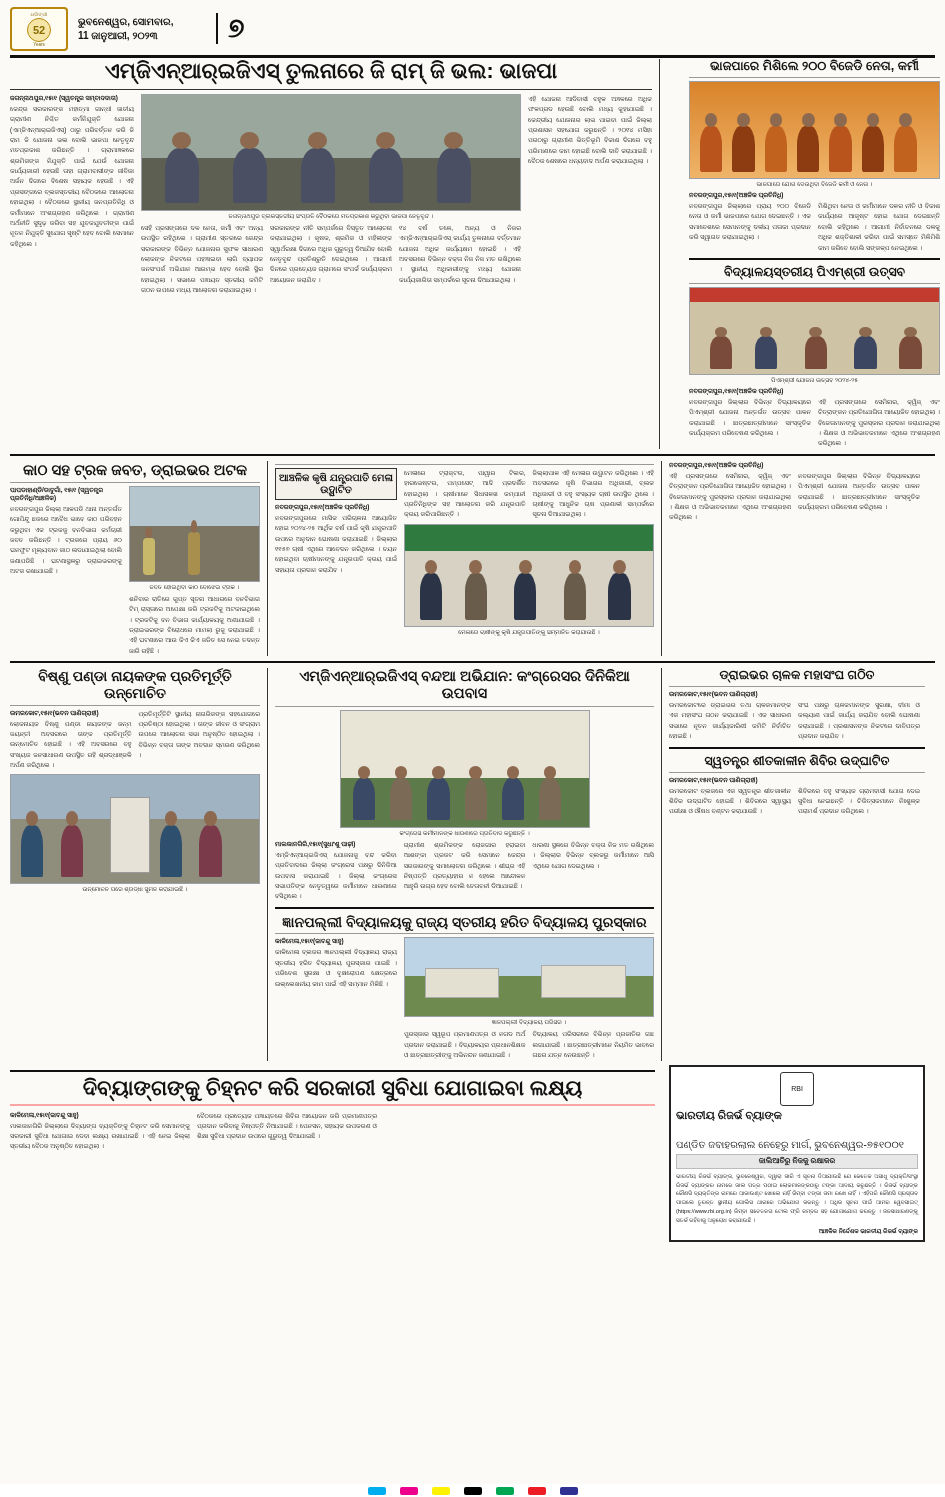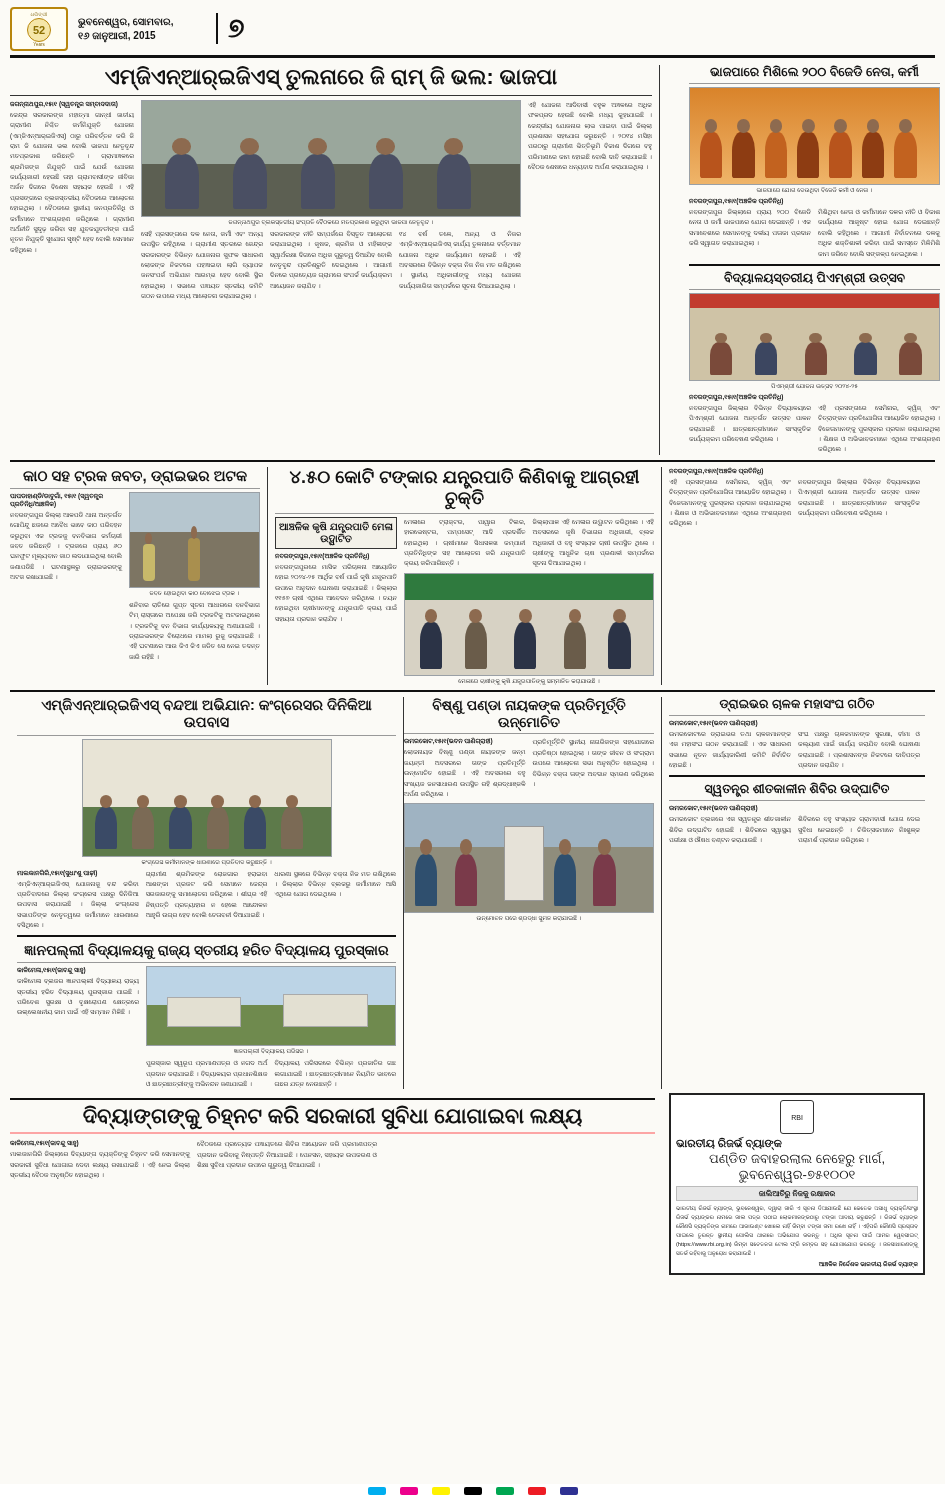--- a/index.html
+++ b/index.html
@@ -126,21 +126,21 @@
     border: 2px solid #222;
     padding: 5px;
     background:#fff;
   }
   .ad-emblem {
     width: 34px; height: 34px; border:1px solid #333; border-radius:3px;
     margin: 0 auto 3px auto; display:flex; align-items:center; justify-content:center;
     font-size: 7px; text-align:center; line-height:1.1;
   }
   .ad-head { text-align:left; font-weight:700; font-size:11px; }
-  .ad-sub { text-align:center; font-size:13px; margin-top:1px; }
+  .ad-sub { font-size:10px; margin-top:17px; }
   .ad-strip { background:#e8e8e8; border:1px solid #bbb; text-align:center; font-size:7.5px; font-weight:700; margin:3px 0; padding:1.5px 0;}
   .ad-body { font-size:5.6px; line-height:1.6; text-align:justify; }
   .ad-foot { text-align:right; font-size:6px; font-weight:700; margin-top:3px; }
 
   
   .colorbar {
     position:absolute; left:0; bottom:0; width:945px; height:13px;
     display:flex; align-items:center; justify-content:center; gap:14px;
     background:#fff;
   }
@@ -158,26 +158,26 @@
 <div class="page">
 
   <div class="masthead">
     <div class="logo-badge">
       <div class="top">ଧରିତ୍ରୀ</div>
       <div class="circle">52</div>
       <div class="yrs">Years</div>
     </div>
     <div class="edition">
       <div>ଭୁବନେଶ୍ୱର, ସୋମବାର,</div>
-      <div>୧୬ ଜାନୁଆରୀ, 2015</div>
+      <div>11 ଜାନୁଆରୀ, ୨୦୨୩</div>
     </div>
     <div class="page-no">୭</div>
   </div>
 
-  <div class="flex" style="margin-top:7px;gap:22px;">
+  <div class="flex" style="margin-top:1px;gap:22px;">
 
     <div style="width:652px; padding-right:7px; border-right:1px solid #333;">
       <div class="headline" style="font-size:21.5px;">ଏମ୍‌ଜିଏନ୍‌ଆର୍‌ଇଜିଏସ୍ ତୁଲନାରେ ଜି ରାମ୍ ଜି ଭଲ: ଭାଜପା</div>
       <div class="rule"></div>
 
       <div class="flex colgap" style="margin-top:2px;">
 
         <div style="width:124px;">
           <div class="dateline">ଜଗନ୍ନାଥପୁର,୧୫ା୧ (ସ୍ୱତନ୍ତ୍ର ସମ୍ବାଦଦାତା)</div>
           <div class="col-text">କେନ୍ଦ୍ର ସରକାରଙ୍କ ମହାତ୍ମା ଗାନ୍ଧୀ ଜାତୀୟ ଗ୍ରାମୀଣ ନିଶ୍ଚିତ କର୍ମନିଯୁକ୍ତି ଯୋଜନା (ଏମ୍‌ଜିଏନ୍‌ଆର୍‌ଇଜିଏସ୍) ଠାରୁ ପରିବର୍ତ୍ତନ କରି ଜି ରାମ ଜି ଯୋଜନା ଭଲ ବୋଲି ଭାଜପା ନେତୃବୃନ୍ଦ ମତପ୍ରକାଶ କରିଛନ୍ତି । ଗ୍ରାମାଞ୍ଚଳରେ ଶ୍ରମିକଙ୍କ ନିଯୁକ୍ତି ପାଇଁ ଯେଉଁ ଯୋଜନା କାର୍ଯ୍ୟକାରୀ ହେଉଛି ତାହା ଗ୍ରାମବାସୀଙ୍କ ଜୀବିକା ଅର୍ଜନ ଦିଗରେ ବିଶେଷ ସହାୟକ ହେଉଛି । ଏହି ପ୍ରସଙ୍ଗରେ ବ୍ଲକସ୍ତରୀୟ ବୈଠକରେ ଆଲୋଚନା ହୋଇଥିଲା । ବୈଠକରେ ସ୍ଥାନୀୟ ଜନପ୍ରତିନିଧି ଓ କର୍ମୀମାନେ ଅଂଶଗ୍ରହଣ କରିଥିଲେ । ଗ୍ରାମୀଣ ଅର୍ଥନୀତି ସୁଦୃଢ଼ କରିବା ସହ ଯୁବକଯୁବତୀଙ୍କ ପାଇଁ ନୂତନ ନିଯୁକ୍ତି ସୁଯୋଗ ସୃଷ୍ଟି ହେବ ବୋଲି ସେମାନେ କହିଥିଲେ ।</div>
@@ -265,21 +265,20 @@
             <div class="fig" style="left:10%; height:40%; background:#c8b96a; border-radius:4px;"></div>
             <div class="fig" style="left:45%; height:46%; background:#a98f4e; border-radius:4px;"></div>
           </div>
           <div class="caption">ଜବତ ହୋଇଥିବା କାଠ ବୋଝେଇ ଟ୍ରକ ।</div>
           <div class="col-text" style="margin-top:3px;">ଶନିବାର ରାତିରେ ଗୁପ୍ତ ସୂଚନା ଆଧାରରେ ବନବିଭାଗ ଟିମ୍ ରାସ୍ତାରେ ଅପେକ୍ଷା କରି ଟ୍ରକଟିକୁ ଅଟକାଇଥିଲେ । ଟ୍ରକଟିକୁ ବନ ବିଭାଗ କାର୍ଯ୍ୟାଳୟକୁ ଅଣାଯାଇଛି । ଡ୍ରାଇଭରଙ୍କ ବିରୋଧରେ ମାମଲା ରୁଜୁ କରାଯାଇଛି । ଏହି ଘଟଣାରେ ଆଉ କିଏ କିଏ ଜଡିତ ସେ ନେଇ ତଦନ୍ତ ଜାରି ରହିଛି ।</div>
         </div>
       </div>
     </div>
 
     <div style="width:394px; padding:0 7px; border-right:1px solid #333;">
-      <div class="headline" style="font-size:18px;">୪.୫୦ କୋଟି ଟଙ୍କାର ଯନ୍ତ୍ରପାତି କିଣିବାକୁ ଆଗ୍ରହୀ ଚୁକ୍ତି</div>
       <div class="rule-thin"></div>
       <div class="flex colgap">
         <div style="width:122px;">
           <div class="boxed-head">ଆଞ୍ଚଳିକ କୃଷି ଯନ୍ତ୍ରପାତି ମେଳା ଉଦ୍ଘାଟିତ</div>
           <div class="dateline" style="margin-top:3px;">ନବରଙ୍ଗପୁର,୧୫ା୧(ଅଞ୍ଚଳିକ ପ୍ରତିନିଧି)</div>
           <div class="col-text">ନବରଙ୍ଗପୁରରେ ମାସିକ ପରିଚାଳନା ଆୟୋଜିତ ହୋଇ ୨୦୨୪-୨୫ ଆର୍ଥିକ ବର୍ଷ ପାଇଁ କୃଷି ଯନ୍ତ୍ରପାତି ଉପରେ ଅନୁଦାନ ଘୋଷଣା କରାଯାଇଛି । ଜିଲ୍ଲାର ୧୧୫୭ ଚାଷୀ ଏଥିରେ ଆବେଦନ କରିଥିଲେ । ଚୟନ ହୋଇଥିବା ଚାଷୀମାନଙ୍କୁ ଯନ୍ତ୍ରପାତି କ୍ରୟ ପାଇଁ ସହାୟତା ପ୍ରଦାନ କରାଯିବ ।</div>
         </div>
         <div style="width:250px;">
           <div class="flex colgap">
             <div style="width:122px;" class="col-text">ମେଳାରେ ଟ୍ରାକ୍ଟର, ପାୱାର ଟିଲର, ହାରଭେଷ୍ଟର, ପମ୍ପସେଟ୍ ଆଦି ପ୍ରଦର୍ଶିତ ହୋଇଥିଲା । ଚାଷୀମାନେ ସିଧାସଳଖ କମ୍ପାନୀ ପ୍ରତିନିଧିଙ୍କ ସହ ଆଲୋଚନା କରି ଯନ୍ତ୍ରପାତି କ୍ରୟ କରିପାରିଛନ୍ତି ।</div>
@@ -304,20 +303,42 @@
       <div class="flex colgap">
         <div style="width:122px;" class="col-text">ଏହି ପ୍ରସଙ୍ଗରେ ସେମିନାର, କ୍ୱିଜ୍ ଏବଂ ଚିତ୍ରାଙ୍କନ ପ୍ରତିଯୋଗିତା ଆୟୋଜିତ ହୋଇଥିଲା । ବିଜେତାମାନଙ୍କୁ ପୁରସ୍କାର ପ୍ରଦାନ କରାଯାଇଥିଲା । ଶିକ୍ଷକ ଓ ଅଭିଭାବକମାନେ ଏଥିରେ ଅଂଶଗ୍ରହଣ କରିଥିଲେ ।</div>
         <div style="width:122px;" class="col-text">ନବରଙ୍ଗପୁର ଜିଲ୍ଲାର ବିଭିନ୍ନ ବିଦ୍ୟାଳୟରେ ପିଏମ୍‌ଶ୍ରୀ ଯୋଜନା ଅନ୍ତର୍ଗତ ଉତ୍ସବ ପାଳନ କରାଯାଇଛି । ଛାତ୍ରଛାତ୍ରୀମାନେ ସାଂସ୍କୃତିକ କାର୍ଯ୍ୟକ୍ରମ ପରିବେଷଣ କରିଥିଲେ ।</div>
       </div>
     </div>
   </div>
 
   <div class="rule-thick"></div>
 
   <div class="flex" style="margin-top:2px;">
+
+    <div style="width:258px; padding-right:7px; border-right:1px solid #333;">
+      <div class="headline" style="font-size:14px;">ବିଷ୍ଣୁ ପଣ୍ଡା ନାୟକଙ୍କ ପ୍ରତିମୂର୍ତ୍ତି ଉନ୍ମୋଚିତ</div>
+      <div class="rule-thin"></div>
+      <div class="flex colgap">
+        <div style="width:122px;">
+          <div class="dateline">ଉମରକୋଟ,୧୫ା୧(ଭବନ ପାଣିଗ୍ରାହୀ)</div>
+          <div class="col-text">ଲୋକନାୟକ ବିଷ୍ଣୁ ପଣ୍ଡା ନାୟକଙ୍କ ଜନ୍ମ ଜୟନ୍ତୀ ଅବସରରେ ତାଙ୍କ ପ୍ରତିମୂର୍ତ୍ତି ଉନ୍ମୋଚିତ ହୋଇଛି । ଏହି ଅବସରରେ ବହୁ ସଂଖ୍ୟକ ଜନସାଧାରଣ ଉପସ୍ଥିତ ରହି ଶ୍ରଦ୍ଧାଞ୍ଜଳି ଅର୍ପଣ କରିଥିଲେ ।</div>
+        </div>
+        <div style="width:122px;" class="col-text">ପ୍ରତିମୂର୍ତ୍ତିଟି ସ୍ଥାନୀୟ ନାଗରିକଙ୍କ ସହଯୋଗରେ ପ୍ରତିଷ୍ଠା ହୋଇଥିଲା । ତାଙ୍କ ଜୀବନ ଓ ସଂଗ୍ରାମ ଉପରେ ଆଲୋଚନା ସଭା ଅନୁଷ୍ଠିତ ହୋଇଥିଲା । ବିଭିନ୍ନ ବକ୍ତା ତାଙ୍କ ଅବଦାନ ସ୍ମରଣ କରିଥିଲେ ।</div>
+      </div>
+      <div class="photo" style="height:110px; margin-top:4px;">
+        <div class="sky" style="background:#9fb3c2; height:40%;"></div>
+        <div class="grnd" style="background:#8f8d7c; height:60%;"></div>
+        <div class="fig" style="left:4%; background:#2f4f6e;"></div>
+        <div class="fig" style="left:20%; background:#7a3a4a;"></div>
+        <div class="fig" style="left:60%; background:#2f4f6e;"></div>
+        <div class="fig" style="left:76%; background:#7a3a4a;"></div>
+        <div style="position:absolute; left:40%; bottom:10%; width:16%; height:70%; background:#e6e2d8; border:1px solid #999;"></div>
+      </div>
+      <div class="caption">ଉନ୍ମୋଚନ ପରେ ଶ୍ରଦ୍ଧା ସୁମନ କରାଯାଇଛି ।</div>
+    </div>
 
     <div style="width:394px; padding:0 7px; border-right:1px solid #333;">
       <div class="headline" style="font-size:14.5px;">ଏମ୍‌ଜିଏନ୍‌ଆର୍‌ଇଜିଏସ୍ ବନ୍ଦଆ ଅଭିଯାନ: କଂଗ୍ରେସର ଦିନିକିଆ ଉପବାସ</div>
       <div class="rule-thin"></div>
       <div class="photo" style="height:118px; margin:0 auto; width:250px;">
         <div class="sky" style="background:#e8e4d6; height:58%;"></div>
         <div class="grnd" style="background:#5d7a4a; height:42%;"></div>
         <div class="fig" style="left:5%; height:36%; background:#3a4a66;"></div>
         <div class="fig" style="left:20%; height:36%; background:#7b6a55;"></div>
         <div class="fig" style="left:35%; height:36%; background:#3a4a66;"></div>
@@ -352,42 +373,20 @@
           </div>
           <div class="caption">ଜ୍ଞାନପଲ୍ଲୀ ବିଦ୍ୟାଳୟ ପରିସର ।</div>
           <div class="flex colgap" style="margin-top:3px;">
             <div style="width:122px;" class="col-text">ପୁରସ୍କାର ସ୍ୱରୂପ ପ୍ରମାଣପତ୍ର ଓ ନଗଦ ଅର୍ଥ ପ୍ରଦାନ କରାଯାଇଛି । ବିଦ୍ୟାଳୟର ପ୍ରଧାନଶିକ୍ଷକ ଓ ଛାତ୍ରଛାତ୍ରୀଙ୍କୁ ଅଭିନନ୍ଦନ ଜଣାଯାଇଛି ।</div>
             <div style="width:122px;" class="col-text">ବିଦ୍ୟାଳୟ ପରିସରରେ ବିଭିନ୍ନ ପ୍ରଜାତିର ଗଛ ଲଗାଯାଇଛି । ଛାତ୍ରଛାତ୍ରୀମାନେ ନିୟମିତ ଭାବରେ ଗଛର ଯତ୍ନ ନେଉଛନ୍ତି ।</div>
           </div>
         </div>
       </div>
     </div>
 
-    <div style="width:258px; padding-right:7px; border-right:1px solid #333;">
-      <div class="headline" style="font-size:14px;">ବିଷ୍ଣୁ ପଣ୍ଡା ନାୟକଙ୍କ ପ୍ରତିମୂର୍ତ୍ତି ଉନ୍ମୋଚିତ</div>
-      <div class="rule-thin"></div>
-      <div class="flex colgap">
-        <div style="width:122px;">
-          <div class="dateline">ଉମରକୋଟ,୧୫ା୧(ଭବନ ପାଣିଗ୍ରାହୀ)</div>
-          <div class="col-text">ଲୋକନାୟକ ବିଷ୍ଣୁ ପଣ୍ଡା ନାୟକଙ୍କ ଜନ୍ମ ଜୟନ୍ତୀ ଅବସରରେ ତାଙ୍କ ପ୍ରତିମୂର୍ତ୍ତି ଉନ୍ମୋଚିତ ହୋଇଛି । ଏହି ଅବସରରେ ବହୁ ସଂଖ୍ୟକ ଜନସାଧାରଣ ଉପସ୍ଥିତ ରହି ଶ୍ରଦ୍ଧାଞ୍ଜଳି ଅର୍ପଣ କରିଥିଲେ ।</div>
-        </div>
-        <div style="width:122px;" class="col-text">ପ୍ରତିମୂର୍ତ୍ତିଟି ସ୍ଥାନୀୟ ନାଗରିକଙ୍କ ସହଯୋଗରେ ପ୍ରତିଷ୍ଠା ହୋଇଥିଲା । ତାଙ୍କ ଜୀବନ ଓ ସଂଗ୍ରାମ ଉପରେ ଆଲୋଚନା ସଭା ଅନୁଷ୍ଠିତ ହୋଇଥିଲା । ବିଭିନ୍ନ ବକ୍ତା ତାଙ୍କ ଅବଦାନ ସ୍ମରଣ କରିଥିଲେ ।</div>
-      </div>
-      <div class="photo" style="height:110px; margin-top:4px;">
-        <div class="sky" style="background:#9fb3c2; height:40%;"></div>
-        <div class="grnd" style="background:#8f8d7c; height:60%;"></div>
-        <div class="fig" style="left:4%; background:#2f4f6e;"></div>
-        <div class="fig" style="left:20%; background:#7a3a4a;"></div>
-        <div class="fig" style="left:60%; background:#2f4f6e;"></div>
-        <div class="fig" style="left:76%; background:#7a3a4a;"></div>
-        <div style="position:absolute; left:40%; bottom:10%; width:16%; height:70%; background:#e6e2d8; border:1px solid #999;"></div>
-      </div>
-      <div class="caption">ଉନ୍ମୋଚନ ପରେ ଶ୍ରଦ୍ଧା ସୁମନ କରାଯାଇଛି ।</div>
-    </div>
-
     <div style="width:263px; padding-left:7px;">
       <div class="headline small-head">ଡ୍ରାଇଭର ଚାଳକ ମହାସଂଘ ଗଠିତ</div>
       <div class="rule-thin"></div>
       <div class="dateline">ଉମରକୋଟ,୧୫ା୧(ଭବନ ପାଣିଗ୍ରାହୀ)</div>
       <div class="flex colgap">
         <div style="width:122px;" class="col-text">ଉମରକୋଟରେ ଡ୍ରାଇଭର ତଥା ଚାଳକମାନଙ୍କ ଏକ ମହାସଂଘ ଗଠନ କରାଯାଇଛି । ଏକ ସାଧାରଣ ସଭାରେ ନୂତନ କାର୍ଯ୍ୟକାରିଣୀ କମିଟି ନିର୍ବାଚିତ ହୋଇଛି ।</div>
         <div style="width:122px;" class="col-text">ସଂଘ ପକ୍ଷରୁ ଚାଳକମାନଙ୍କ ସୁରକ୍ଷା, ବୀମା ଓ କଲ୍ୟାଣ ପାଇଁ କାର୍ଯ୍ୟ କରାଯିବ ବୋଲି ଘୋଷଣା କରାଯାଇଛି । ପ୍ରଶାସନଙ୍କ ନିକଟରେ ଦାବିପତ୍ର ପ୍ରଦାନ କରାଯିବ ।</div>
       </div>
       <div class="rule-thick"></div>
       <div class="headline small-head">ସ୍ୱତନ୍ତ୍ର ଶୀତକାଳୀନ ଶିବିର ଉଦ୍‌ଘାଟିତ</div>

